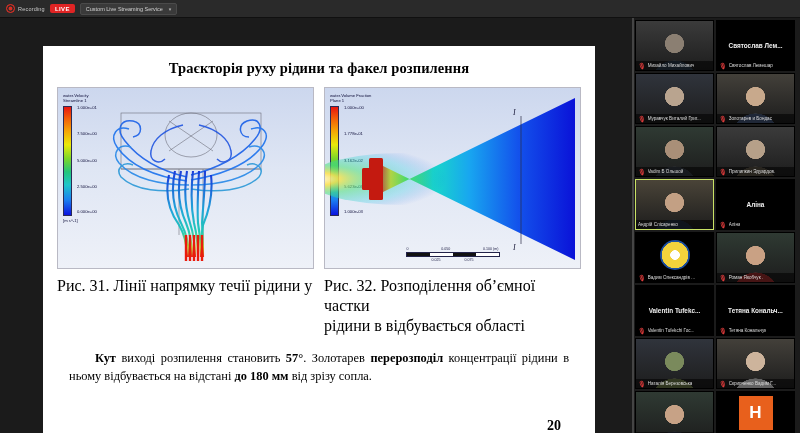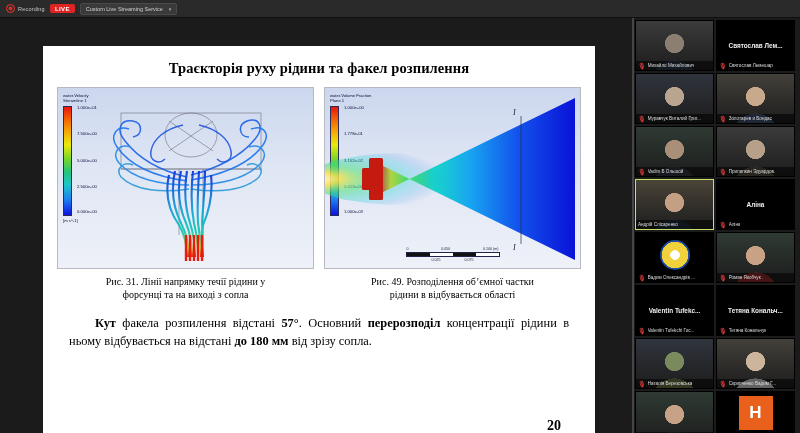--- a/index.html
+++ b/index.html
@@ -77,21 +77,21 @@
   
   .cone-svg{position:absolute;left:0;top:0;}
   .scalebar{position:absolute;left:50%;bottom:6px;transform:translateX(-50%);
     font-family:"Liberation Sans",sans-serif;font-size:3.6px;color:#23234a;text-align:center;}
   .sb-nums{display:flex;justify-content:space-between;width:92px;margin:0 auto 1px;}
   .sb-bar{width:92px;height:3.2px;margin:0 auto;display:flex;border:.4px solid #23234a;}
   .sb-bar i{flex:1;display:block;}
   .sb-nums2{display:flex;justify-content:center;gap:24px;margin-top:1px;}
 
   .caption{
-    text-align:center;font-size:10px;line-height:1.25;margin-top:7px;
+    font-size:16px;line-height:1.25;margin-top:7px;
     font-family:"Liberation Serif",serif;
   }
   .para{
     margin:14px 26px 0 26px;font-size:12.4px;line-height:1.42;
     text-align:justify;text-indent:26px;font-family:"Liberation Serif",serif;
   }
   .pagenum{
     position:absolute;right:34px;bottom:12px;font-size:14px;font-weight:bold;
     font-family:"Liberation Serif",serif;
   }
@@ -219,21 +219,20 @@
                     <path d="M99 150 L99 176"></path>
                   <path d="M103 150 L103 176"></path>
                     <path d="M107 150 L107 176"></path>
                   <path d="M111 150 L111 176"></path>
                 </g>
               </svg>
             </div>
 
             <div class="caption">
               <div>Рис. 31. Лінії напрямку течії рідини у</div>
-              <div>форсунці та на виході з сопла</div>
             </div>
           </div>
 
           <div class="fig">
             <div class="figbox">
 
               <div class="legend">
                 <div class="legend-title">water.Volume Fraction
 Plane 1</div>
                 <div class="cbar-wrap">
@@ -293,27 +292,27 @@
                     <i style="background:#fff"></i>
                 </div>
                 <div class="sb-nums2">
                   <span>0.025</span>
                   <span>0.075</span>
                 </div>
               </div>
             </div>
 
             <div class="caption">
-              <div>Рис. 49. Розподілення об’ємної частки</div>
+              <div>Рис. 32. Розподілення об’ємної частки</div>
               <div>рідини в відбувається області</div>
             </div>
           </div>
         </div>
 
-        <div class="para"><b>Кут</b><span> факела розпилення відстані </span><b>57°</b><span>. Основний </span><b>перерозподіл</b><span> концентрації рідини в ньому відбувається на відстані </span><b>до 180 мм</b><span> від зрізу сопла.</span></div>
+        <div class="para"><b>Кут</b><span> виході розпилення становить </span><b>57°</b><span>. Золотарев </span><b>перерозподіл</b><span> концентрації рідини в ньому відбувається на відстані </span><b>до 180 мм</b><span> від зрізу сопла.</span></div>
         <div class="pagenum">20</div>
       </div>
     </div>
 
     <div class="divider"></div>
 
     <div class="people">
         <div class="tile">
           <div class="photo" style="background: radial-gradient(60% 80% at 50% 118%, rgb(44, 58, 74) 0px, rgb(44, 58, 74) 46%, rgba(0, 0, 0, 0) 47%), radial-gradient(circle at 50% 46%, rgb(139, 127, 114) 0px, rgb(139, 127, 114) 20%, rgba(0, 0, 0, 0) 21%), linear-gradient(rgb(59, 59, 59), rgb(29, 29, 29));"></div>
           <div class="namebar">

